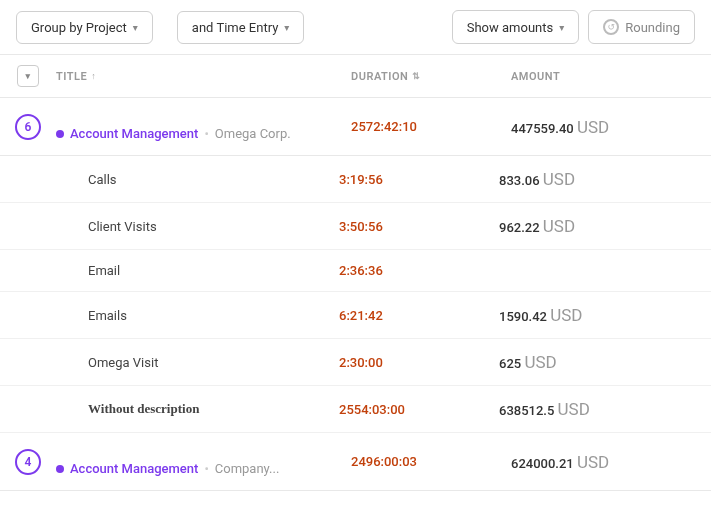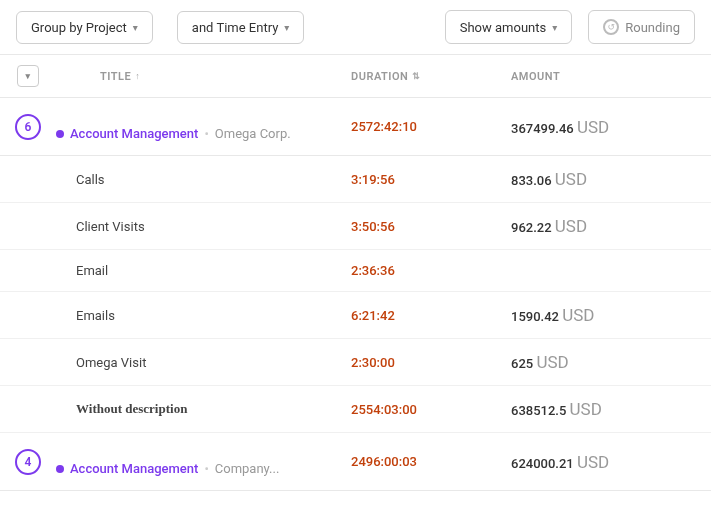--- a/index.html
+++ b/index.html
@@ -25,21 +25,21 @@
     }
 
     .toolbar-left {
       display: flex;
       gap: 24px;
       flex: 1;
     }
 
     .toolbar-right {
       display: flex;
-      gap: 16px;
+      gap: 9px;
       margin-left: 40px;
     }
 
     .dropdown-btn {
       display: flex;
       align-items: center;
       gap: 6px;
       padding: 8px 14px;
       border: 1px solid #d0d0d0;
       border-radius: 6px;
@@ -100,21 +100,20 @@
       color: #999;
       text-transform: uppercase;
       letter-spacing: 0.5px;
       display: flex;
       align-items: center;
       gap: 4px;
     }
 
     .col-header.sortable {
       cursor: pointer;
-      margin-left: 44px;
     }
 
     .sort-icon {
       font-size: 9px;
       color: #aaa;
     }
 
     .col-check {
       display: flex;
       align-items: center;
@@ -214,21 +213,21 @@
     .amount-currency {
       color: #999;
       font-size: 17px;
       font-weight: 400;
     }
 
     
     .entry-row {
       display: grid;
       grid-template-columns: 56px 1fr 160px 200px;
-      padding: 13px 0;
+      padding: 13px 12px;
       border-bottom: 1px solid #f0f0f0;
       align-items: center;
       background: #fff;
     }
 
     .entry-label {
       font-size: 13px;
       color: #444;
       padding-left: 20px;
     }
@@ -294,21 +293,21 @@
       </div>
     </div>
     <div class="project-title-cell">
       <span class="project-dot"></span>
       <span class="project-name">Account Management</span>
       <span class="project-separator">•</span>
       <span class="project-client">Omega Corp.</span>
     </div>
     <div class="duration-cell">2572:42:10</div>
     <div class="amount-cell">
-      <span class="amount-main">367499.46</span>
+      <span class="amount-main">447559.40</span>
       <span class="amount-currency"> USD</span>
     </div>
   </div>
 
   <div class="entry-row">
     <div></div>
     <div class="entry-label">Calls</div>
     <div class="duration-cell">3:19:56</div>
     <div class="amount-cell">
       <span class="amount-main">833.06</span>

